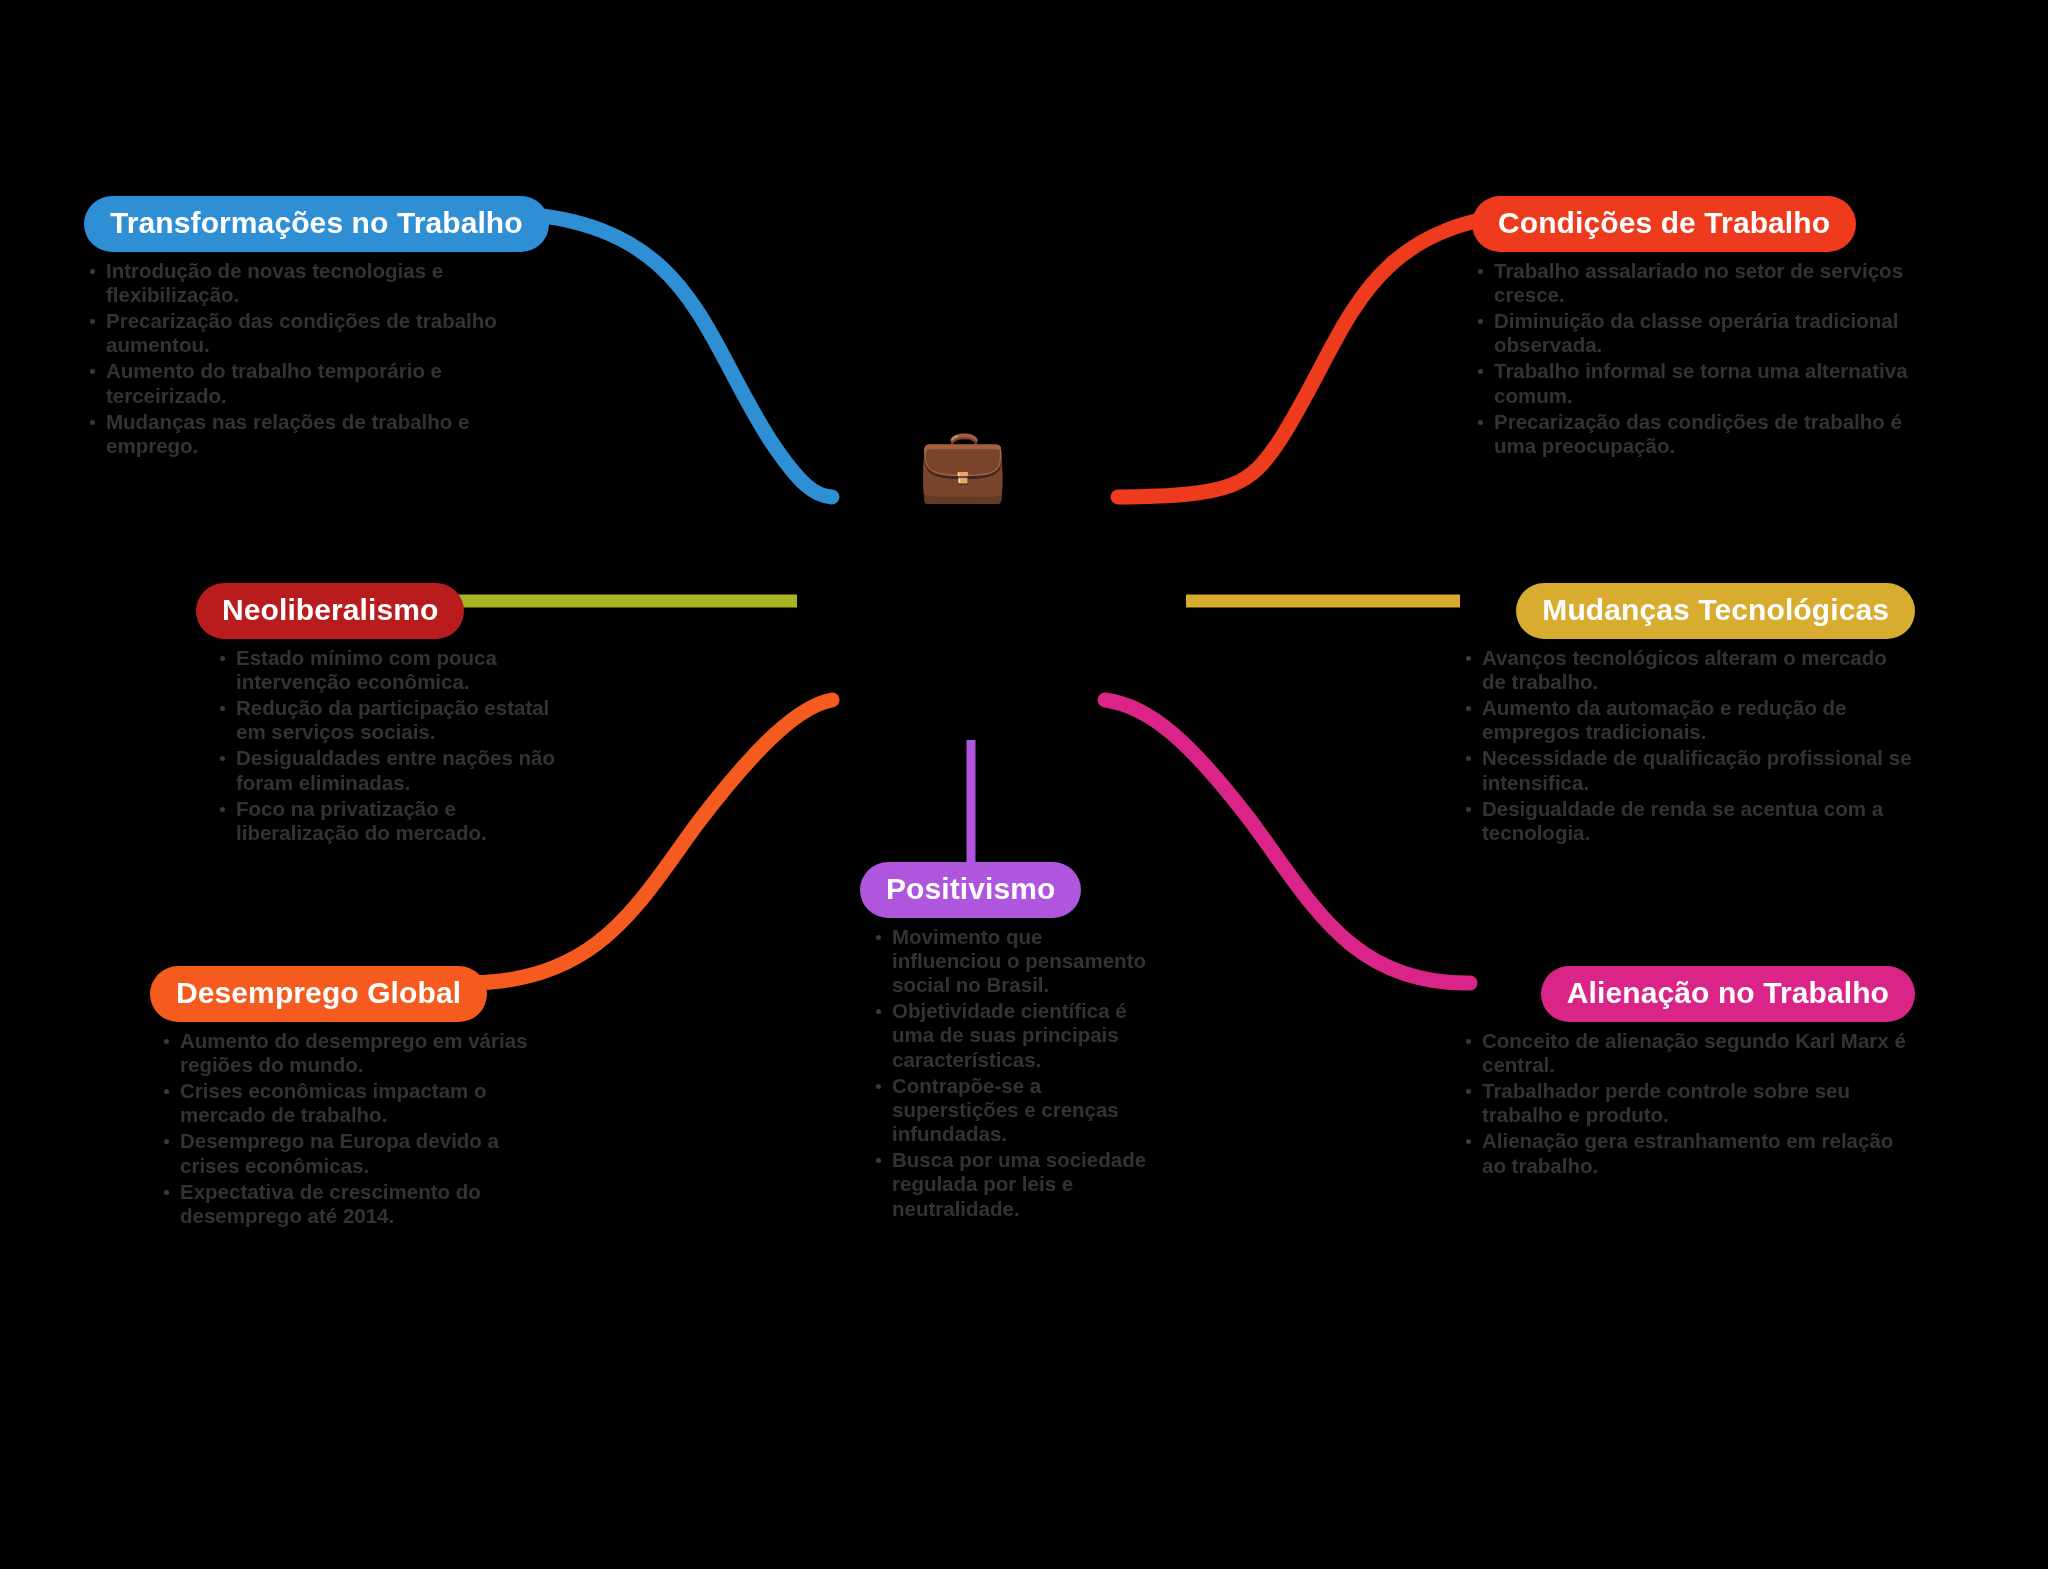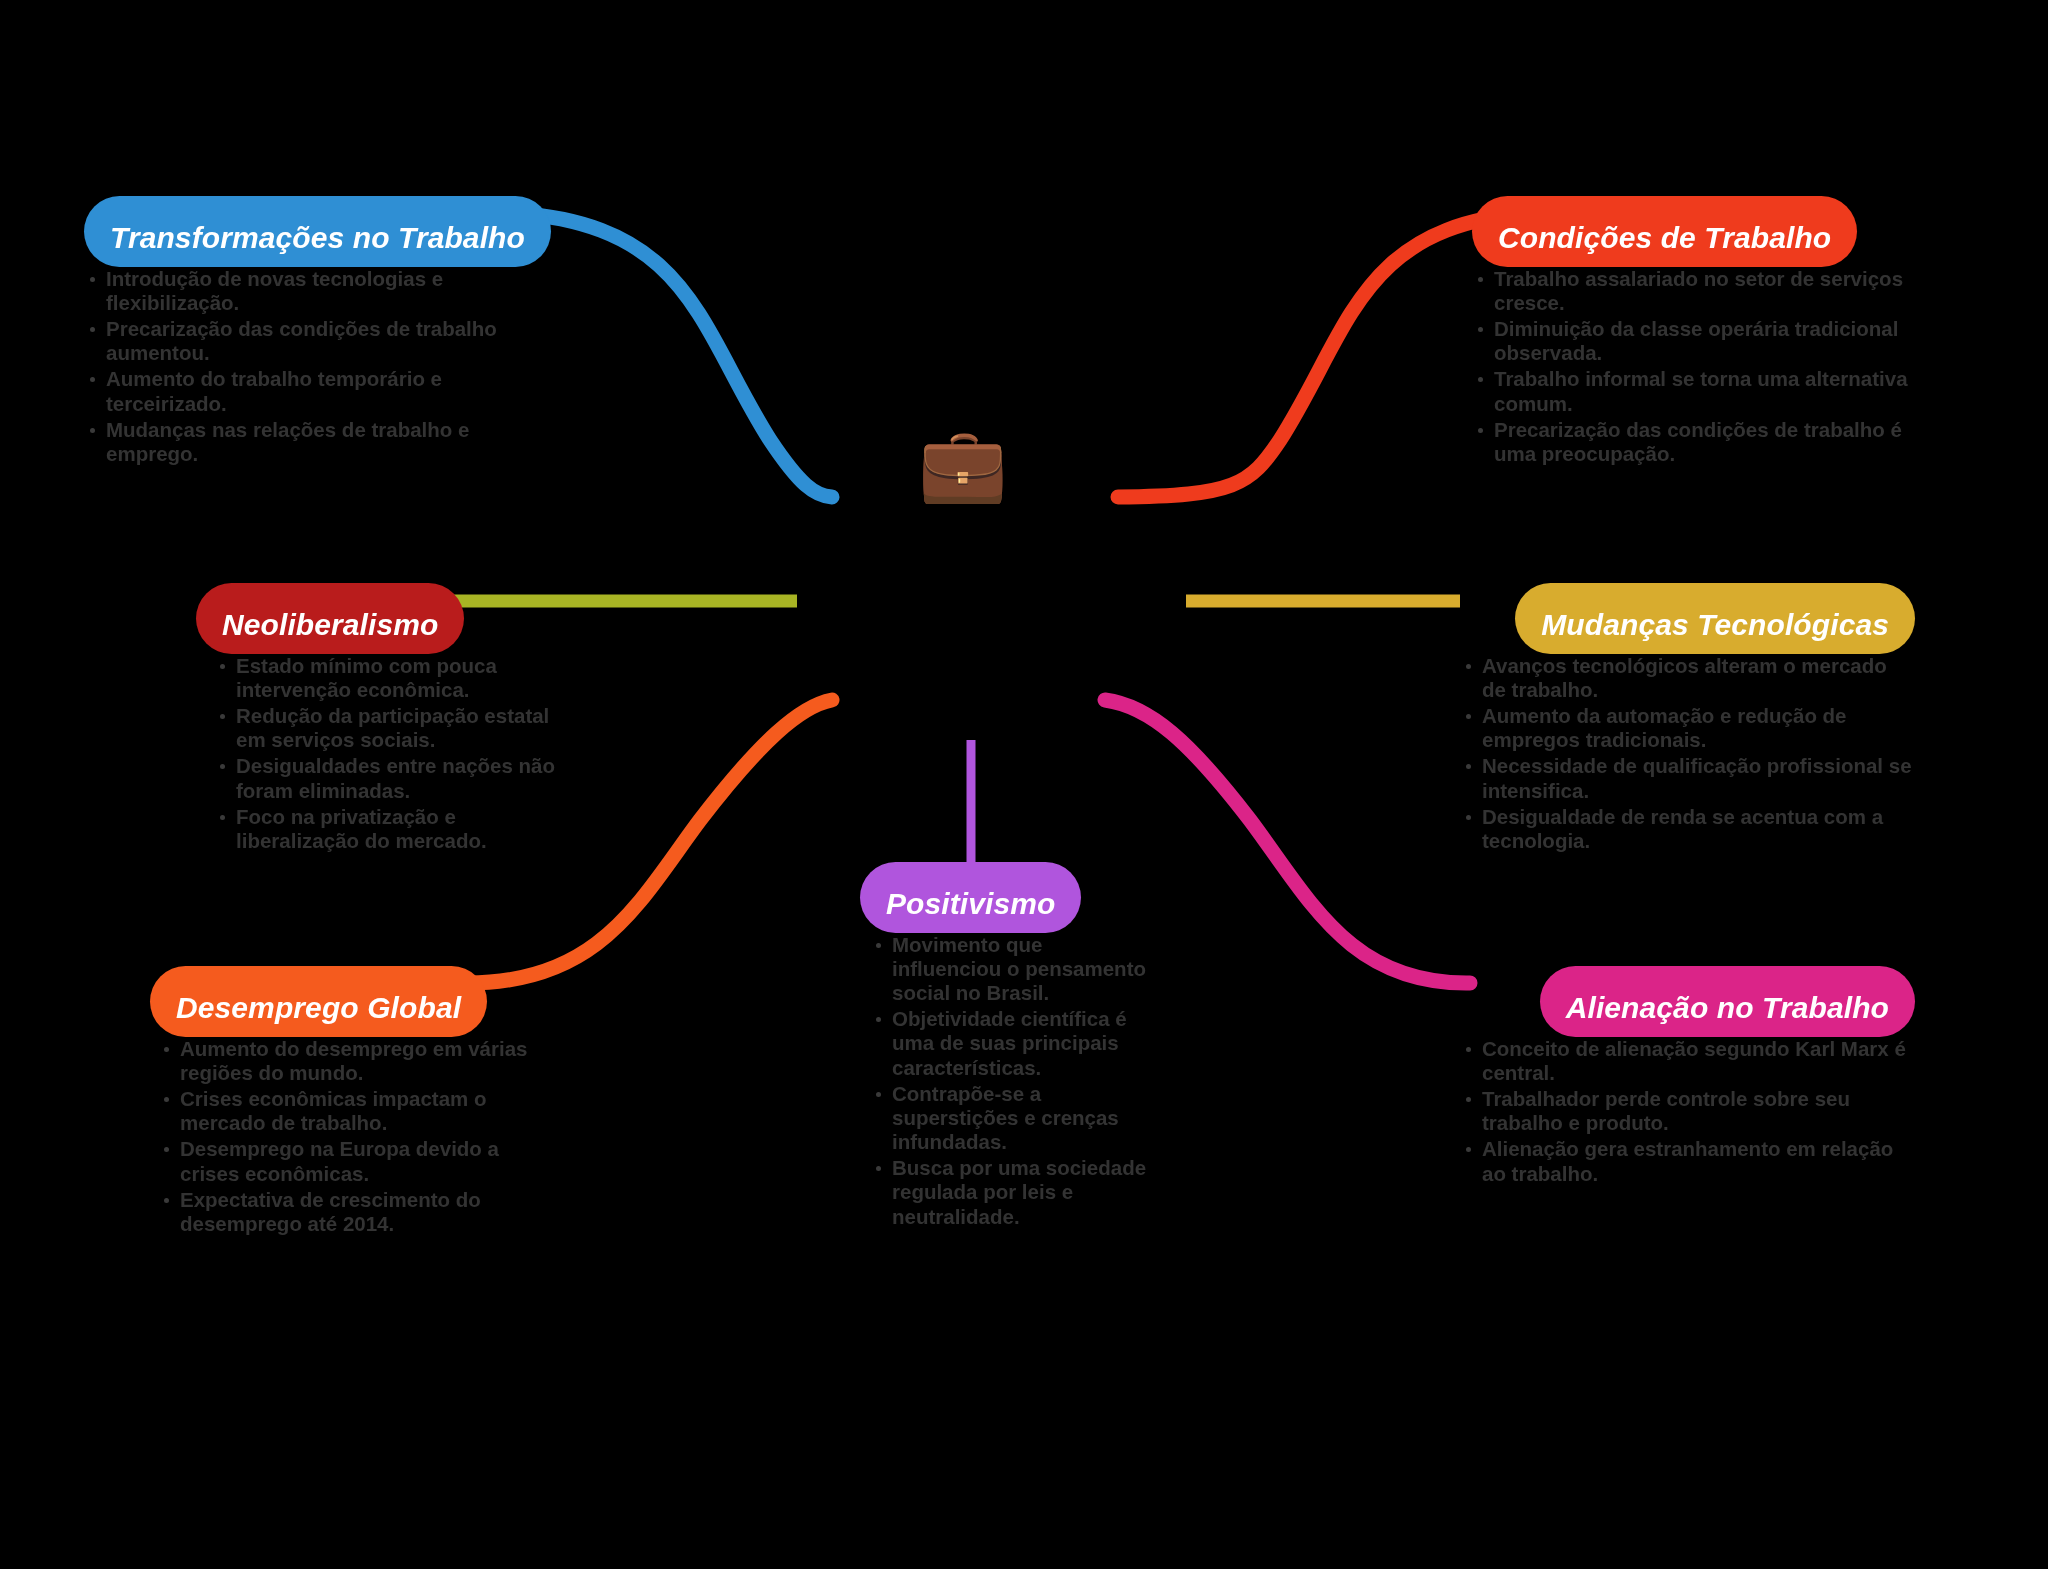--- a/index.html
+++ b/index.html
@@ -22,33 +22,33 @@
     width: 2048px;
     height: 1569px;
     pointer-events: none;
   }
   .node {
     position: absolute;
   }
   .pill {
     display: inline-block;
     border-radius: 999px;
-    padding: 25px 26px 12px 26px;
+    padding: 10px 26px 12px 26px;
     color: #ffffff;
     font-size: 30px;
     font-weight: bold;
     letter-spacing: 0.1px;
     white-space: nowrap;
     line-height: 1.12;
-    font-style: italic;
   }
   .pill-wrap { display: block; }
   .pill-wrap.right { text-align: right; }
   ul.bullets {
     list-style: none;
+    margin-top: 7px;
   }
   ul.bullets li {
     position: relative;
     padding-left: 22px;
     color: #333333;
     font-size: 20.5px;
     font-weight: bold;
     line-height: 1.18;
     margin-bottom: 2px;
   }

